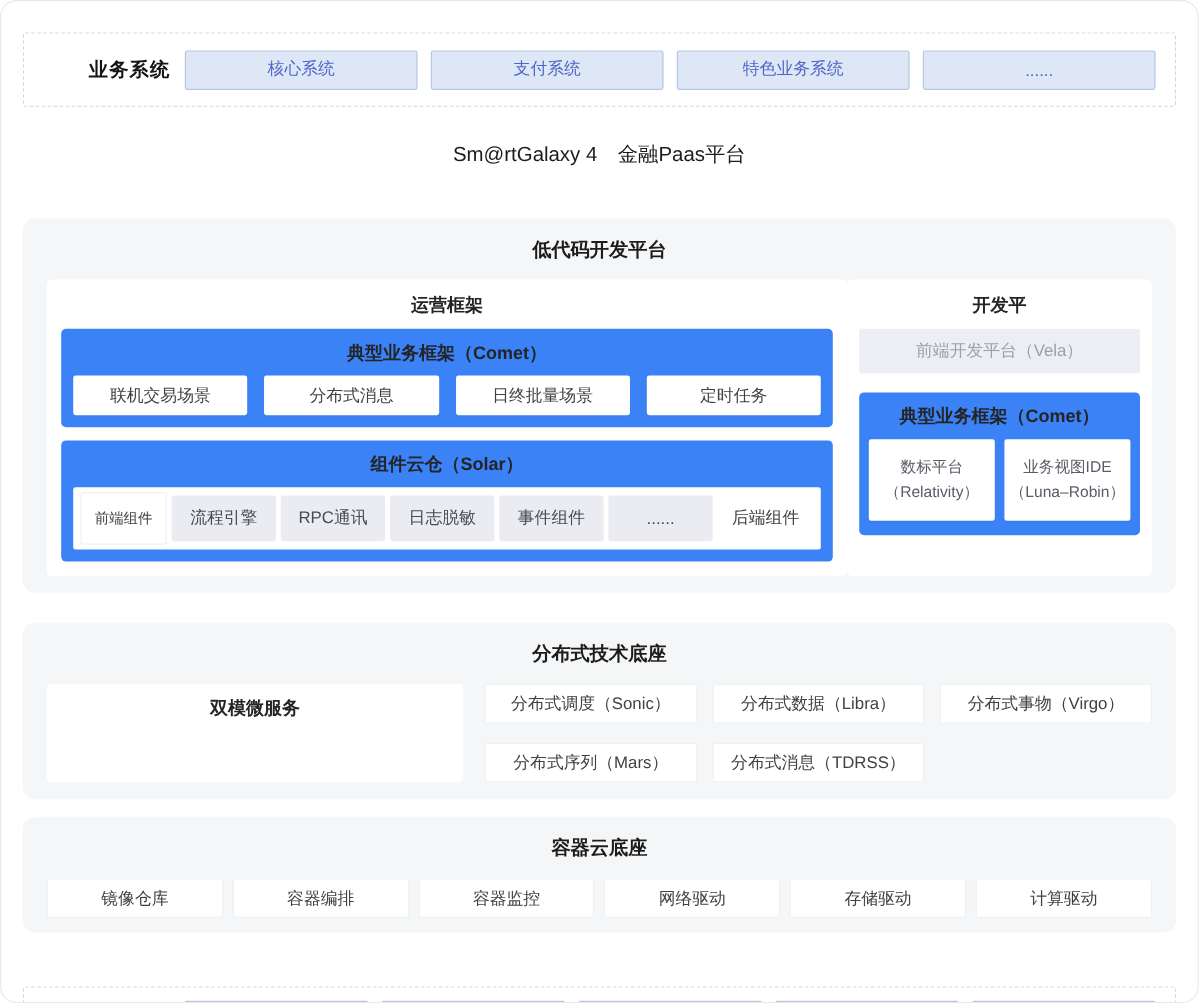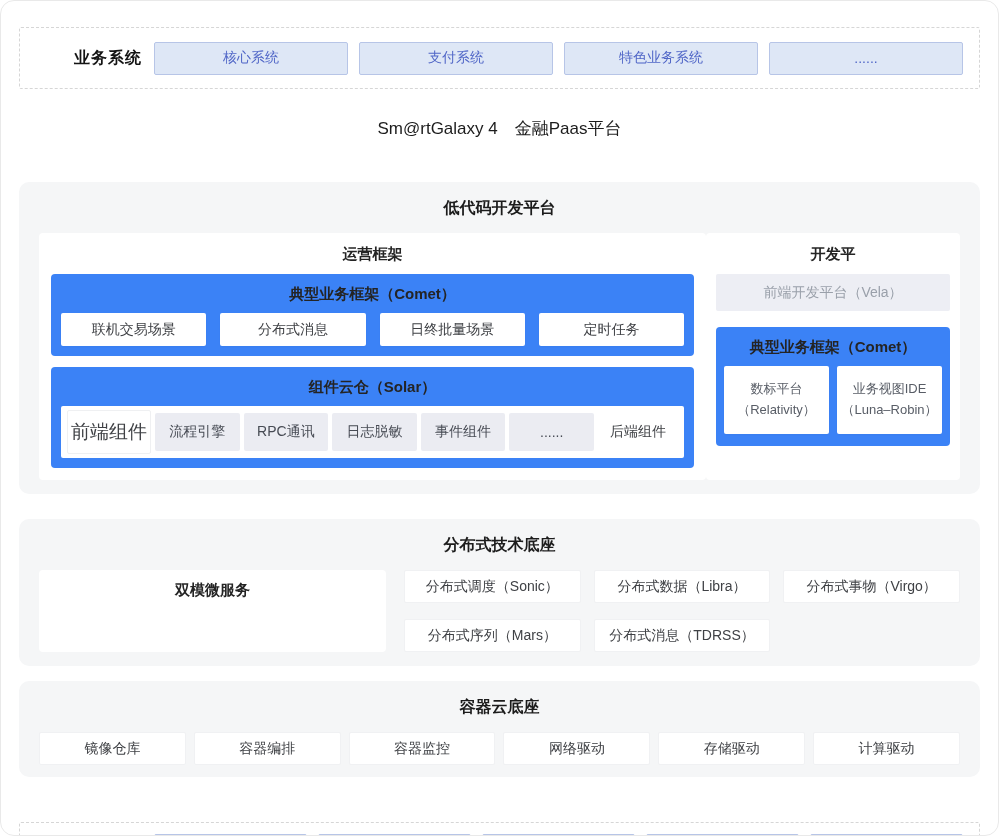--- a/index.html
+++ b/index.html
@@ -64,24 +64,24 @@
 
   .cells4 { display:flex; gap:14px; }
   .cells4 .white-cell { flex:1; height:33px; }
 
   .solar-box { margin-top:11px; }
   .solar-strip {
     background:#fff; border-radius:2px; height:52px;
     display:flex; align-items:center; gap:4px; padding:4px 6px;
   }
   .front-cell {
-    width:84px; flex:none; height:44px; background:#fff;
+    width:72px; flex:none; height:44px; background:#fff;
     border:1px solid #eff0f2; border-radius:2px;
     display:flex; align-items:center; justify-content:center;
-    font-size:19px; color:#3f4145;
+    font-size:12px; color:#3f4145;
   }
   .solar-strip .chip { flex:1; height:38px; }
   .back-cell { width:80px; flex:none; text-align:center; font-size:14px; color:#3f4145; }
 
   .vela-chip { height:37px; background:#edeef4; color:#9aa0aa; font-size:14px; margin-bottom:16px; }
   .dev-comet { padding:8px 8px 12px; }
   .cells2 { display:flex; gap:8px; }
   .cells2 .white-cell { flex:1; height:68px; flex-direction:column; font-size:13px; color:#585d66; line-height:1.6; }
 
   

